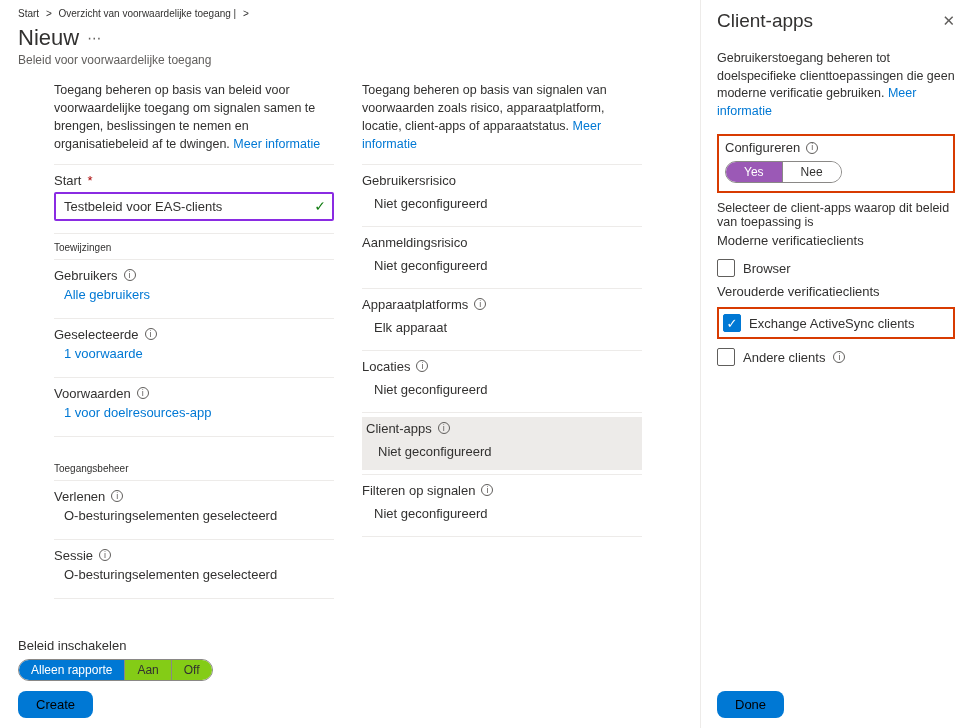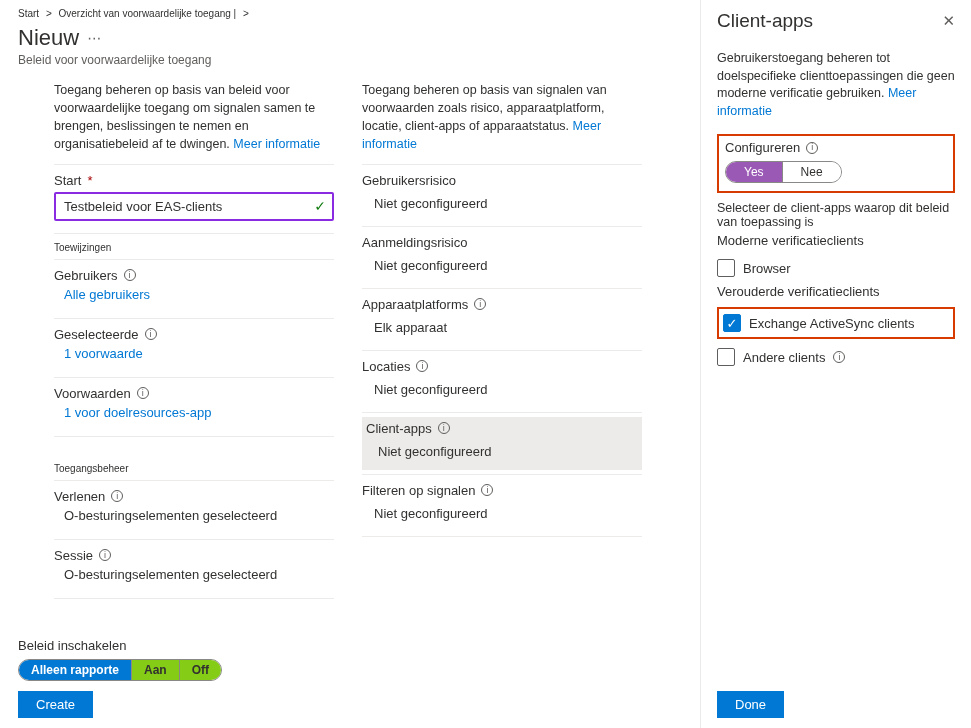--- a/index.html
+++ b/index.html
@@ -205,43 +205,42 @@
     }
     .tri-toggle {
       display: inline-flex;
       border: 1px solid #8a8886;
       border-radius: 12px;
       overflow: hidden;
       font-size: 12px;
       height: 22px;
       align-items: stretch;
       margin-bottom: 10px;
-      font-weight: bold;
     }
     .tri-toggle span {
       padding: 2px 12px;
       display: flex;
       align-items: center;
       cursor: pointer;
       background: #84cc16;
     }
     .tri-toggle span.active {
       background: #0078d4;
       color: #fff;
     }
     .tri-toggle span + span {
       border-left: 1px solid #8a8886;
     }
     .primary-btn {
       background: #0078d4;
-      color: #ffffff;
+      color: #000000;
       border: none;
       padding: 6px 18px;
       font-size: 13px;
-      border-radius: 0;
+      border-radius: 8px;
       cursor: pointer;
     }
 
     
     .panel-title-row {
       display: flex;
       justify-content: space-between;
       align-items: center;
       margin-bottom: 18px;
     }

